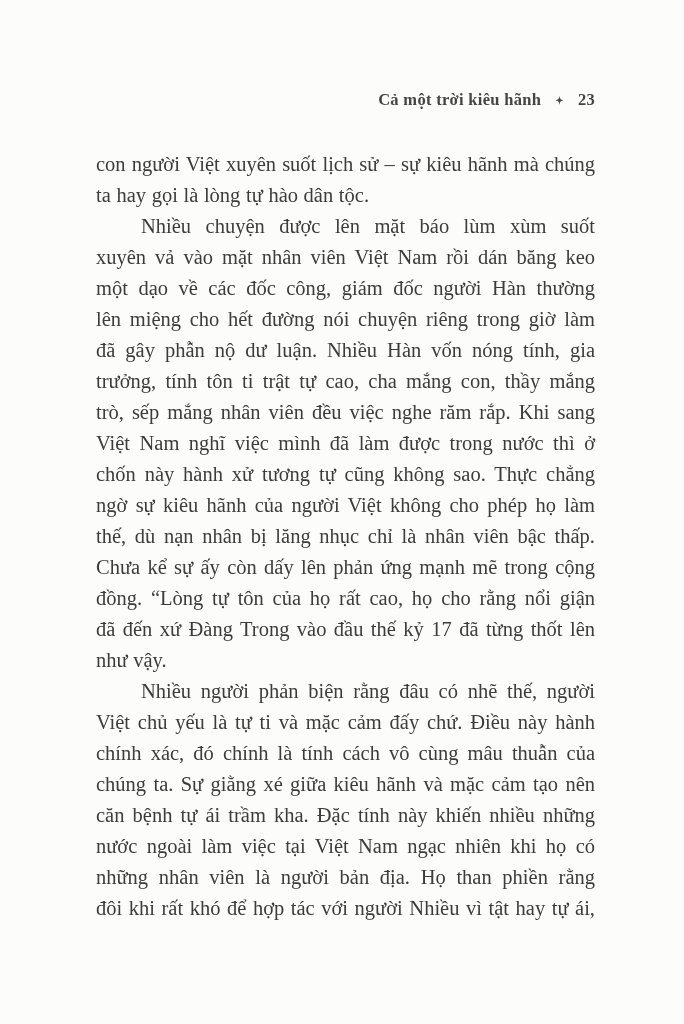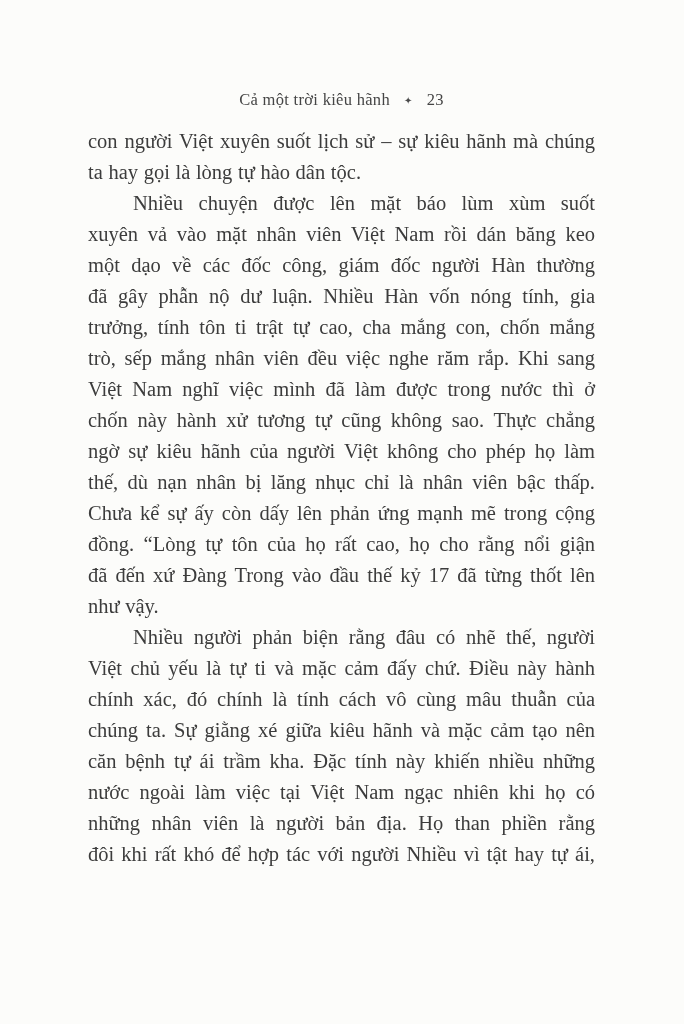--- a/index.html
+++ b/index.html
@@ -13,37 +13,39 @@
     height: 1024px;
     box-sizing: border-box;
     background: #fcfcfa;
     padding: 90px 89px 0 88px;
     font-family: "Liberation Serif", "DejaVu Serif", serif;
     color: #3c3c3c;
     overflow: hidden;
   }
   .running-header {
     display: flex;
-    justify-content: center;
+    justify-content: flex-end;
     align-items: center;
     font-size: 16.5px;
     letter-spacing: 0.3px;
     color: #454545;
-    margin-bottom: 16px;
+    margin-bottom: 39px;
     line-height: 20px;
+    font-weight: bold;
   }
   .running-header .star {
     font-size: 10px;
     margin: 0 14px;
     color: #4a4a4a;
     position: relative;
     top: 1px;
   }
   .body-text {
     font-size: 20.5px;
+    margin-left: 8px;
   }
   .para {
     margin: 0;
   }
   .line {
     line-height: 31px;
     text-align: justify;
     text-align-last: justify;
     white-space: normal;
     word-spacing: 0.5px;
@@ -70,22 +72,23 @@
 
     <div class="para">
       <div class="line">con người Việt xuyên suốt lịch sử – sự kiêu hãnh mà chúng</div>
       <div class="line last">ta hay gọi là lòng tự hào dân tộc.</div>
     </div>
 
     <div class="para">
       <div class="line indent">Nhiều chuyện được lên mặt báo lùm xùm suốt</div>
       <div class="line">xuyên vả vào mặt nhân viên Việt Nam rồi dán băng keo</div>
       <div class="line">một dạo về các đốc công, giám đốc người Hàn thường</div>
+      <div class="line">lên miệng cho hết đường nói chuyện riêng trong giờ làm</div>
       <div class="line">đã gây phẫn nộ dư luận. Nhiều Hàn vốn nóng tính, gia</div>
-      <div class="line">trưởng, tính tôn ti trật tự cao, cha mắng con, chốn mắng</div>
+      <div class="line">trưởng, tính tôn ti trật tự cao, cha mắng con, thầy mắng</div>
       <div class="line">trò, sếp mắng nhân viên đều việc nghe răm rắp. Khi sang</div>
       <div class="line">Việt Nam nghĩ việc mình đã làm được trong nước thì ở</div>
       <div class="line">chốn này hành xử tương tự cũng không sao. Thực chẳng</div>
       <div class="line">ngờ sự kiêu hãnh của người Việt không cho phép họ làm</div>
       <div class="line">thế, dù nạn nhân bị lăng nhục chỉ là nhân viên bậc thấp.</div>
       <div class="line">Chưa kể sự ấy còn dấy lên phản ứng mạnh mẽ trong cộng</div>
       <div class="line">đồng. “Lòng tự tôn của họ rất cao, họ cho rằng nổi giận</div>
       <div class="line">đã đến xứ Đàng Trong vào đầu thế kỷ 17 đã từng thốt lên</div>
       <div class="line last">như vậy.</div>
     </div>

